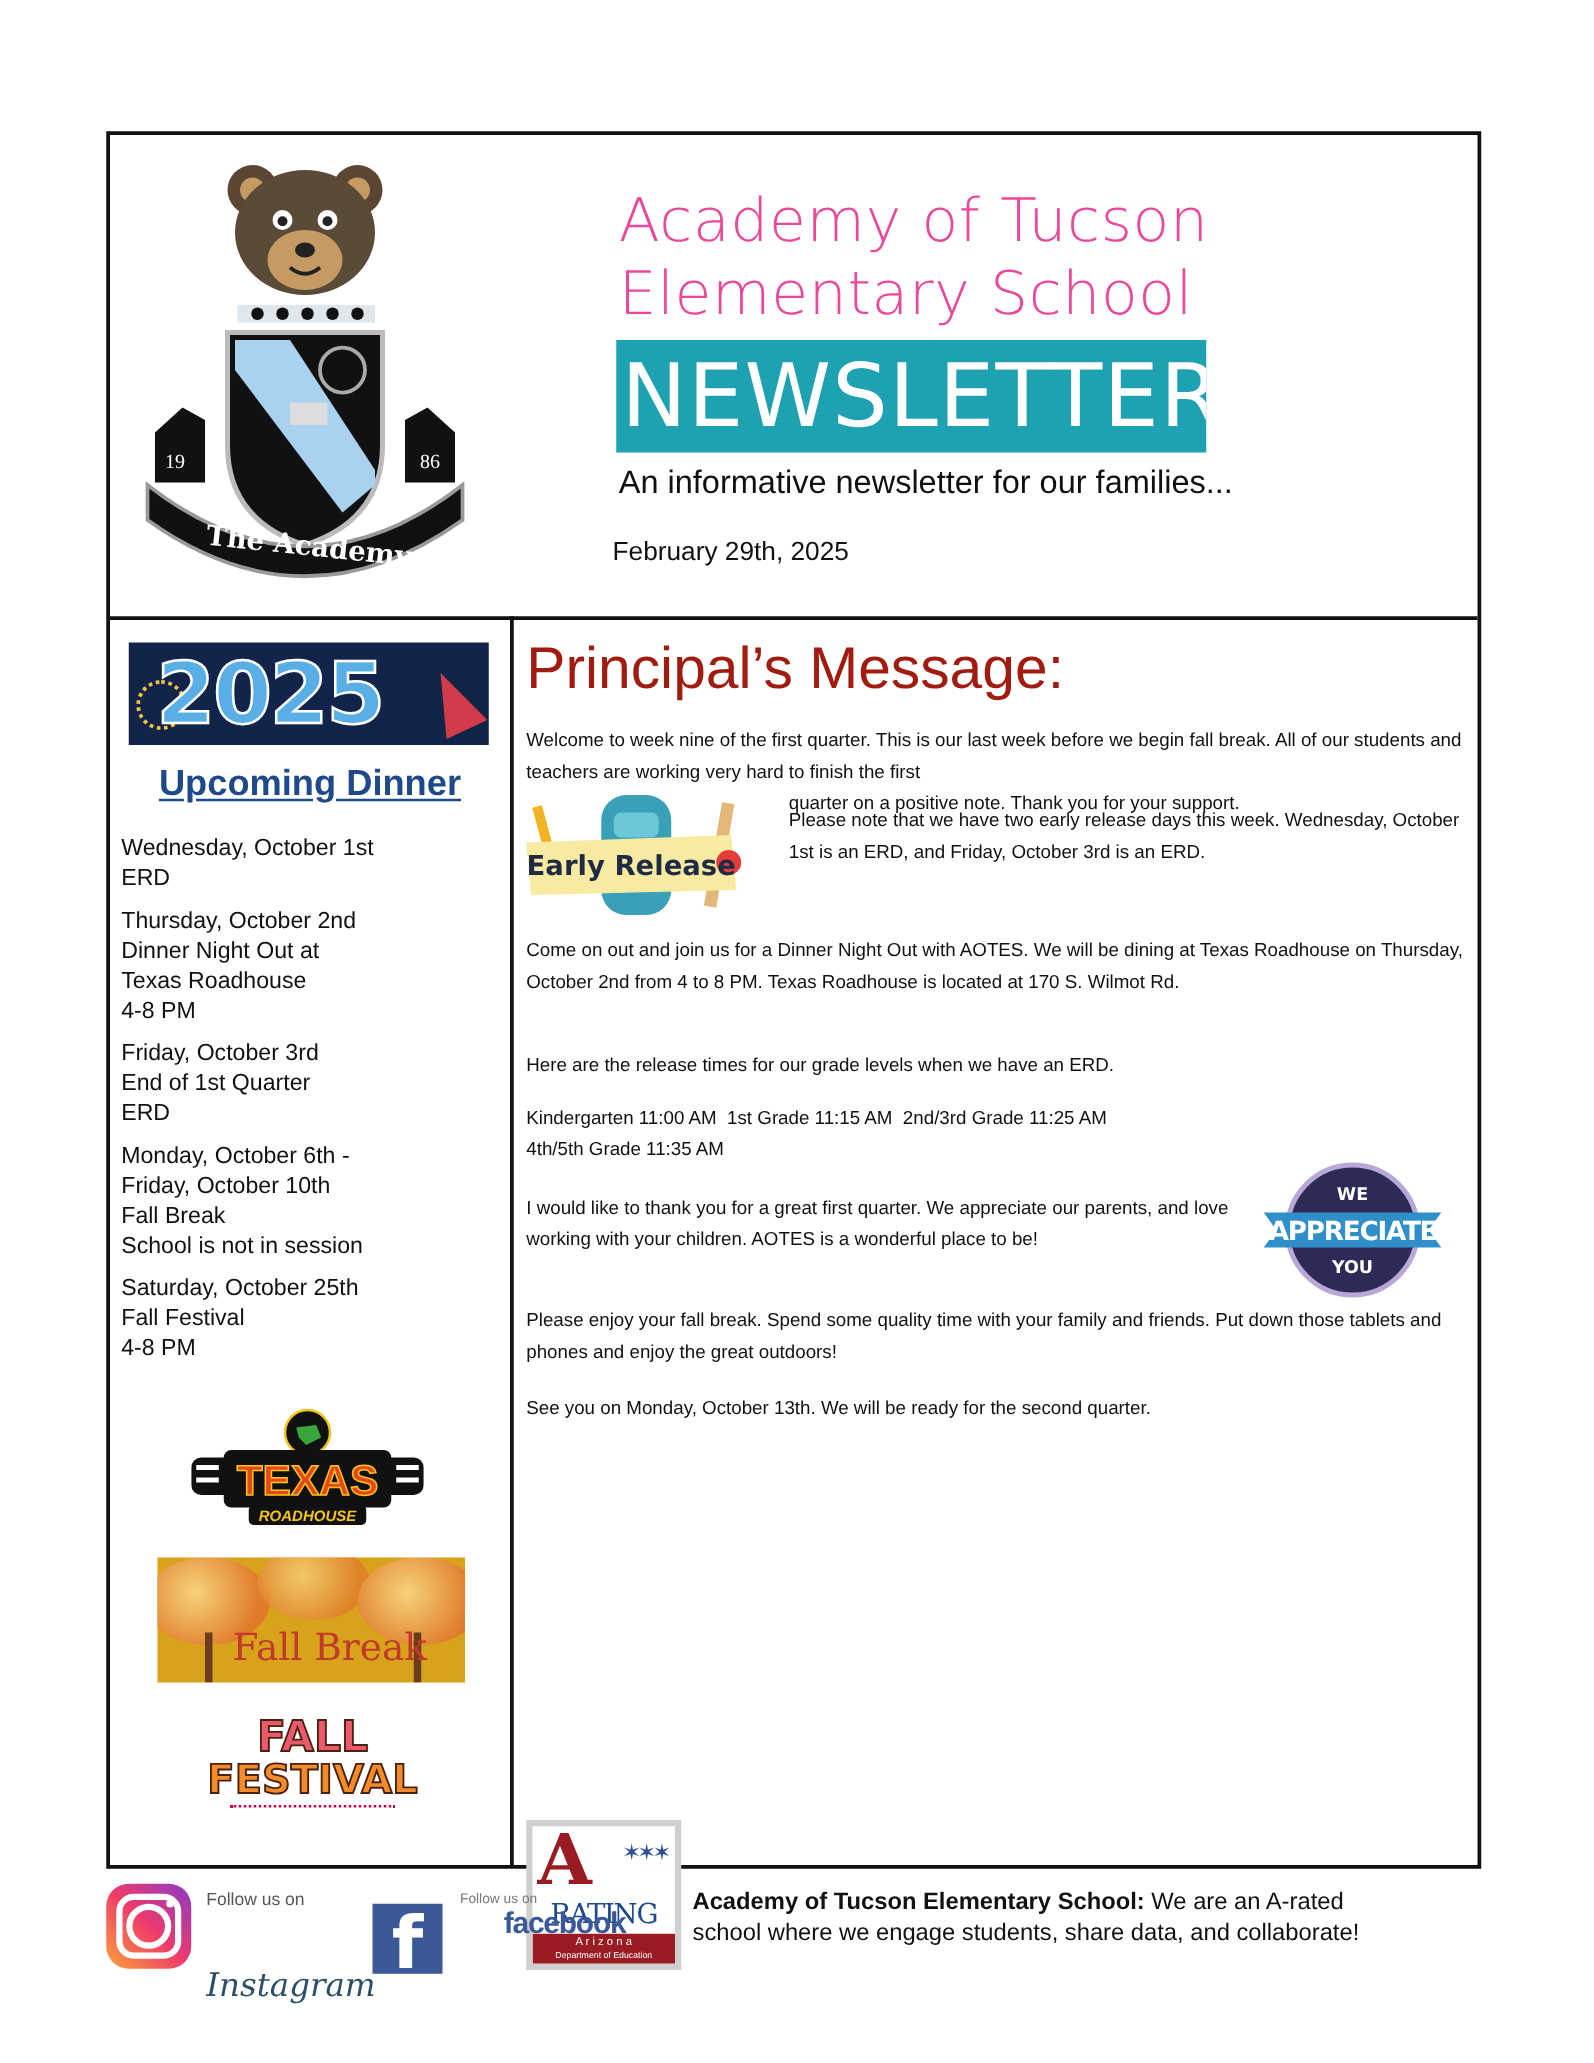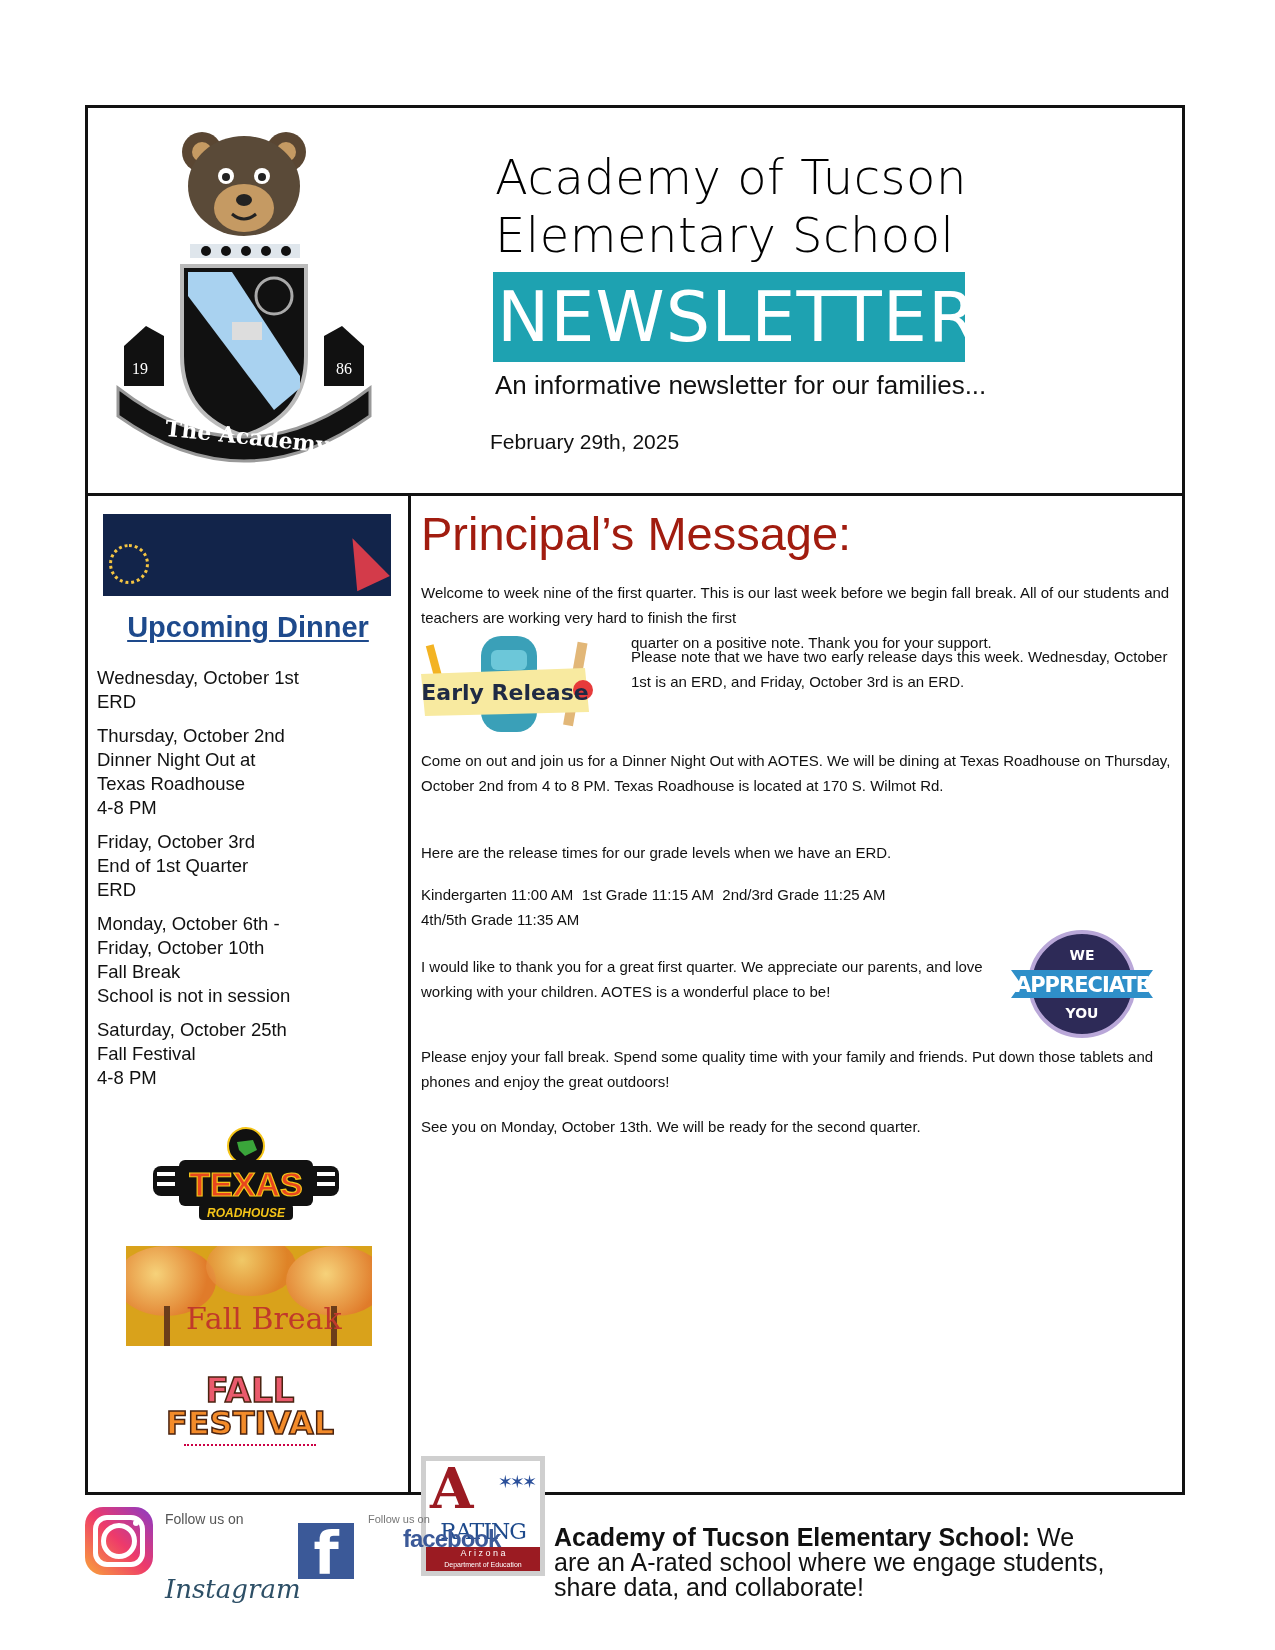--- a/index.html
+++ b/index.html
@@ -4,21 +4,21 @@
 <style>
   html, body { margin:0; padding:0; background:#ffffff; }
   body { width:1275px; height:1650px; position:relative; overflow:hidden; font-family:"Liberation Sans", sans-serif; color:#111; }
   .frame { position:absolute; left:85px; top:105px; width:1100px; height:1390px; border:3px solid #111; box-sizing:border-box; }
   .hdr-div { position:absolute; left:0; right:0; top:385px; border-top:3px solid #111; }
   .col-div { position:absolute; left:320px; top:385px; bottom:0; border-left:3px solid #111; }
 
   
   .crest { position:absolute; left:16px; top:18px; width:280px; height:340px; }
 
-  .title { position:absolute; left:407px; top:40px; font-family:"DejaVu Sans", sans-serif; font-size:48px; line-height:58px; font-weight:300; color:#000000; letter-spacing:0.5px; }
+  .title { position:absolute; left:407px; top:40px; font-family:"DejaVu Sans", sans-serif; font-size:48px; line-height:58px; font-weight:300; color:#ec4899; letter-spacing:0.5px; }
   .title div { white-space:nowrap; }
   .nl-banner { position:absolute; left:405px; top:164px; width:472px; height:90px; background:#1ea2b1; color:#fff; font-family:"DejaVu Sans", sans-serif; font-size:70px; line-height:90px; padding-left:4px; letter-spacing:1px; box-sizing:border-box; overflow:hidden; white-space:nowrap; }
   .tagline { position:absolute; left:407px; top:262px; font-size:26px; color:#111; white-space:nowrap; }
   .date { position:absolute; left:402px; top:322px; font-size:21px; color:#111; white-space:nowrap; }
 
   
   .side { position:absolute; left:0; top:388px; width:320px; bottom:0; }
   .banner2025 { position:absolute; left:15px; top:18px; width:288px; height:82px; background:#12244a; overflow:hidden; }
   .banner2025 .yr { position:absolute; left:22px; top:2px; font-size:68px; font-weight:bold; color:#5aaee6; -webkit-text-stroke:2px #ffffff; font-family:"DejaVu Sans", sans-serif; letter-spacing:-2px; }
   .banner2025 .hat { position:absolute; right:10px; top:22px; width:0; height:0; border-left:18px solid transparent; border-right:18px solid transparent; border-bottom:50px solid #d33b4a; transform:rotate(-25deg); }
@@ -53,21 +53,21 @@
   .p6 { position:absolute; left:10px; top:458px; width:580px; }
   .appr { position:absolute; left:600px; top:432px; width:142px; height:112px; }
   .p7 { position:absolute; left:10px; top:548px; width:770px; }
   .p8 { position:absolute; left:10px; top:618px; width:760px; }
   .arating { position:absolute; left:10px; top:960px; width:124px; height:120px; background:#cfcfcf; padding:5px; box-sizing:border-box; }
   .arating .inner { width:100%; height:100%; background:#fff; position:relative; overflow:hidden; }
   .arating .A { position:absolute; left:4px; top:-6px; font-family:"DejaVu Serif", serif; font-size:56px; font-weight:bold; color:#9b1b22; }
   .arating .kids { position:absolute; right:6px; top:10px; font-size:18px; letter-spacing:-3px; color:#2a4f9a; }
   .arating .rating { position:absolute; left:0; right:0; top:58px; text-align:center; font-family:"DejaVu Serif", serif; font-size:22px; color:#1e4a8c; letter-spacing:-1px; }
   .arating .az { position:absolute; left:0; right:0; bottom:0; height:24px; background:#9b1b22; color:#fff; text-align:center; font-size:9px; line-height:12px; }
-  .ar-text { position:absolute; left:143px; top:1013px; width:560px; font-size:25px; line-height:25px;margin-top:16px; }
+  .ar-text { position:absolute; left:143px; top:1013px; width:560px; font-size:19px; line-height:25px; }
   .ar-text b { font-weight:bold; }
 
   
   .social { position:absolute; top:1505px; left:85px; height:80px; width:460px; }
   .ig-icon { position:absolute; left:0; top:2px; width:68px; height:68px; border-radius:18px; background:linear-gradient(45deg,#f9a43a 0%,#ee3a6a 50%,#8a3bc7 100%); }
   .ig-icon .ring { position:absolute; left:16px; top:16px; width:36px; height:36px; border-radius:50%; border:5px solid #fff; box-sizing:border-box; }
   .ig-icon .outer { position:absolute; left:8px; top:8px; width:52px; height:52px; border-radius:14px; border:5px solid #fff; box-sizing:border-box; }
   .ig-icon .dot { position:absolute; right:14px; top:13px; width:6px; height:6px; border-radius:50%; background:#fff; }
   .ig-follow { position:absolute; left:80px; top:6px; font-size:14px; color:#555; white-space:nowrap; }
   .ig-name { position:absolute; left:80px; top:22px; font-family:"DejaVu Serif", serif; font-style:italic; font-size:26px; color:#2d4f66; white-space:nowrap;margin-top:47px; }
@@ -122,20 +122,21 @@
   <div class="nl-banner">NEWSLETTER</div>
   <div class="tagline">An informative newsletter for our families...</div>
   <div class="date">February 29th, 2025</div>
 
   <div class="hdr-div"></div>
   <div class="col-div"></div>
 
   <div class="side">
     <div class="banner2025">
       <div class="fw"></div>
+      <div class="yr">2025</div>
       <div class="hat"></div>
     </div>
     <div class="upc">Upcoming Dinner</div>
     <div class="events">
       <div class="event">
         <div>Wednesday, October 1st</div>
         <div>ERD</div>
       </div>
       <div class="event">
         <div>Thursday, October 2nd</div>

